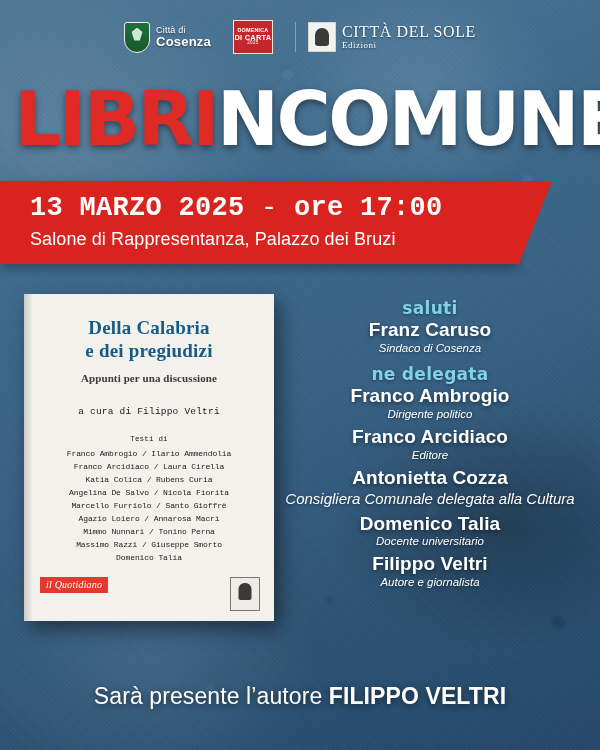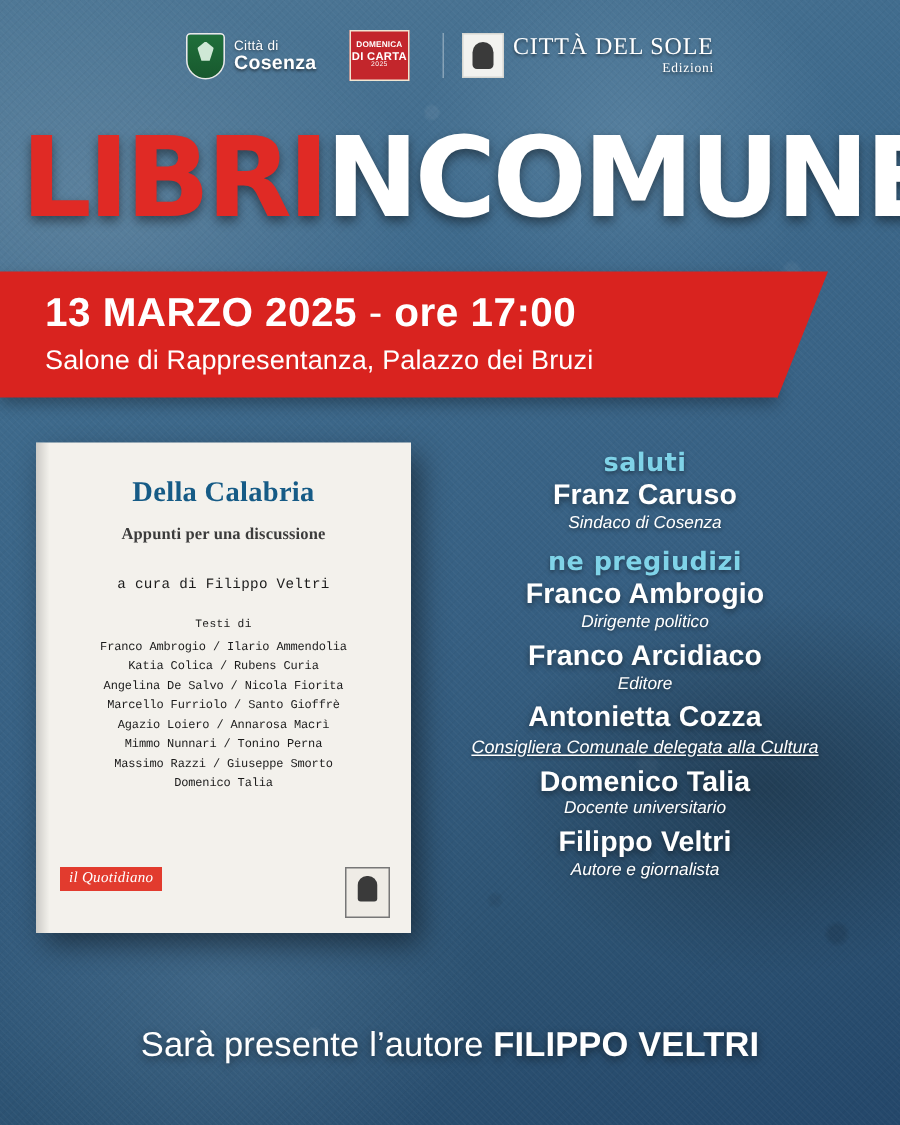--- a/index.html
+++ b/index.html
@@ -95,21 +95,21 @@
   }
   .sole-mark::after {
     content: "";
     position: absolute; left: 50%; top: 5px; transform: translateX(-50%);
     width: 14px; height: 18px;
     background: #3a3a3a;
     border-radius: 7px 7px 3px 3px;
   }
   .sole-txt { color: #fff; line-height: 1.05; text-shadow: 0 1px 2px rgba(0,0,0,.5); }
   .sole-txt .s1 { font-family: "Liberation Serif", serif; font-size: 16px; letter-spacing: .6px; }
-  .sole-txt .s2 { font-family: "Liberation Serif", serif; font-size: 9px; text-align: right; letter-spacing: .5px; }
+  .sole-txt .s2 { font-family: "Liberation Serif", serif; font-size: 9px; text-align: left; letter-spacing: .5px; }
 
   
   .title-wrap {
     position: relative;
     margin-top: 22px;
     text-align: center;
     padding: 0 14px;
   }
   .title {
     font-family: "DejaVu Sans", sans-serif;
@@ -133,21 +133,21 @@
     padding: 12px 18px 14px 30px;
     box-shadow: 0 4px 10px rgba(0,0,0,.32);
   }
   .banner::after {
     content: "";
     position: absolute; right: -34px; top: 0;
     border-top: 85px solid #d9231f;
     border-right: 34px solid transparent;
   }
   .banner .line1 {
-    font-size: 27px; font-weight: bold; letter-spacing: .3px;
+    font-size: 27px; font-weight: bold; letter-spacing: .3px; font-family: Liberation Mono, monospace;
   }
   .banner .line1 .sep { font-weight: normal; }
   .banner .line1 .hour { font-weight: bold; }
   .banner .line2 { font-size: 18px; margin-top: 6px; letter-spacing: .1px; }
 
   
   .middle {
     position: relative;
     display: flex;
     margin-top: 30px;
@@ -257,21 +257,21 @@
     letter-spacing: .1px;
     text-shadow: 0 2px 4px rgba(0,0,0,.45);
   }
   .sp-role {
     font-size: 11.5px;
     font-style: italic;
     margin-top: 1px;
     margin-bottom: 7px;
     text-shadow: 0 1px 3px rgba(0,0,0,.45);
   }
-  .sp-role.small { font-size: 12px; text-decoration: underline; }
+  .sp-role.small { font-size: 15px; }
 
   
   .footer {
     position: absolute;
     left: 0; right: 0; bottom: 40px;
     text-align: center;
     color: #fff;
     font-size: 23px;
     text-shadow: 0 2px 6px rgba(0,0,0,.5);
     letter-spacing: .1px;
@@ -324,47 +324,49 @@
       <span class="hour">ore 17:00</span>
     </div>
     <div class="line2">Salone di Rappresentanza, Palazzo dei Bruzi</div>
   </div>
 
   <div class="middle">
 
     <div class="book">
       <div class="book-title">
         <div>Della Calabria</div>
+        <div>e dei pregiudizi</div>
       </div>
       <div class="book-sub">Appunti per una discussione</div>
       <div class="book-cura">a cura di Filippo Veltri</div>
       <div class="book-testi">Testi di</div>
       <div class="book-names">
         <div>Franco Ambrogio / Ilario Ammendolia</div>
+        <div>Franco Arcidiaco / Laura Cirella</div>
         <div>Katia Colica / Rubens Curia</div>
         <div>Angelina De Salvo / Nicola Fiorita</div>
         <div>Marcello Furriolo / Santo Gioffrè</div>
         <div>Agazio Loiero / Annarosa Macrì</div>
         <div>Mimmo Nunnari / Tonino Perna</div>
         <div>Massimo Razzi / Giuseppe Smorto</div>
         <div>Domenico Talia</div>
       </div>
       <div class="book-foot">
         <div class="quot">il Quotidiano</div>
         <div class="pub-mark"></div>
       </div>
     </div>
 
     <div class="speakers">
 
       <div class="kicker">saluti</div>
       <div class="sp-name">Franz Caruso</div>
       <div class="sp-role">Sindaco di Cosenza</div>
 
-      <div class="kicker second">ne pregiudizi</div>
+      <div class="kicker second">ne delegata</div>
 
       <div class="sp-name">Franco Ambrogio</div>
       <div class="sp-role">Dirigente politico</div>
 
       <div class="sp-name">Franco Arcidiaco</div>
       <div class="sp-role">Editore</div>
 
       <div class="sp-name">Antonietta Cozza</div>
       <div class="sp-role small">Consigliera Comunale delegata alla Cultura</div>
 

